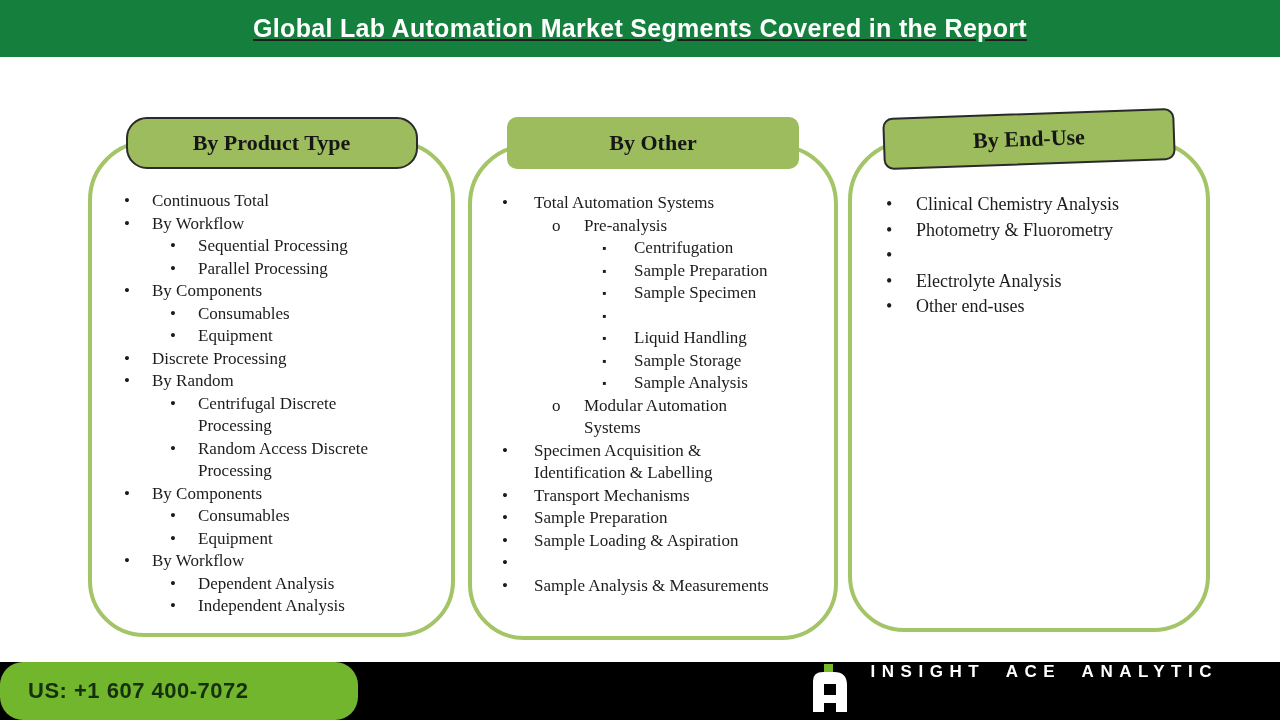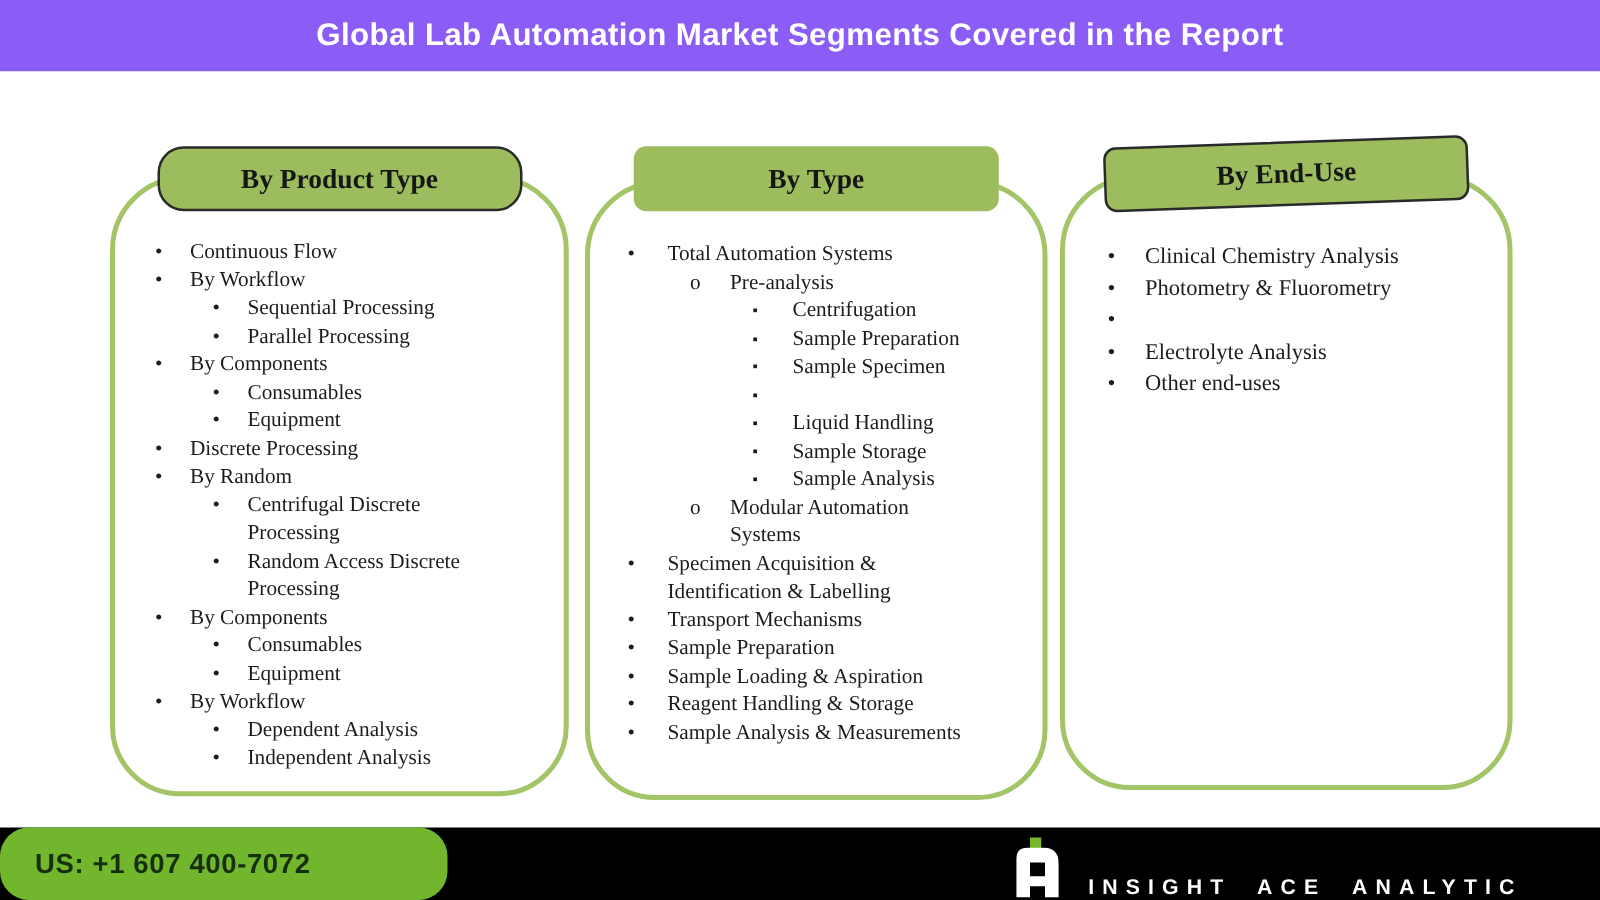--- a/index.html
+++ b/index.html
@@ -16,22 +16,22 @@
     width:1280px;height:720px;
     background:#ffffff;
     font-family:"Liberation Serif", serif;
     color:var(--ink);
     overflow:hidden;
   }
 
   
   .titlebar{
     position:absolute;left:0;top:0;width:1280px;height:57px;
-    background:#8b5cf6;
-    display:flex;align-items:center;justify-content:center;
+    background:#15803d;
+    display:flex;align-items:center;justify-content:center;text-decoration:underline;
   }
   .titlebar h1{
     font-family:"Liberation Sans", sans-serif;
     font-size:25px;font-weight:bold;color:#ffffff;
     letter-spacing:0.3px;
   }
 
   
   .panel{
     position:absolute;
@@ -92,21 +92,21 @@
     padding-left:28px;
     border-radius:23px;
   }
   .phone-badge span{
     font-family:"Liberation Sans", sans-serif;
     font-weight:bold;font-size:22px;color:#16300d;
     letter-spacing:0.5px;
   }
   .brand{
     position:absolute;right:62px;top:0;height:58px;
-    display:flex;align-items:flex-end;gap:24px;
+    display:flex;align-items:flex-start;gap:24px;
   }
   .logo-a{position:relative;width:34px;height:52px;}
   .logo-a svg{position:absolute;left:0;bottom:2px;}
   .logo-dot{
     position:absolute;left:11px;top:2px;width:9px;height:9px;
     background:var(--logo-green);
   }
   .brand-name{
     font-family:"Liberation Sans", sans-serif;
     font-weight:bold;font-size:17px;color:#ffffff;
@@ -119,21 +119,21 @@
 
 <div class="titlebar">
   <h1>Global Lab Automation Market Segments Covered in the Report</h1>
 </div>
 
 <div class="panel panel-1">
   <div class="panel-header bordered">By Product Type</div>
   <ul class="items">
       <li class="seg lvl1">
         <span class="marker">•</span>
-        <span class="txt">Continuous Flow</span>
+        <span class="txt">Continuous Total</span>
       </li>
       <li class="seg lvl1">
         <span class="marker">•</span>
         <span class="txt">By Workflow</span>
       </li>
       <li class="seg lvl2">
         <span class="marker">•</span>
         <span class="txt">Sequential Processing</span>
       </li>
       <li class="seg lvl2">
@@ -191,21 +191,21 @@
         <span class="txt">Dependent Analysis</span>
       </li>
       <li class="seg lvl2">
         <span class="marker">•</span>
         <span class="txt">Independent Analysis</span>
       </li>
     </ul>
 </div>
 
 <div class="panel panel-2">
-  <div class="panel-header">By Type</div>
+  <div class="panel-header">By Other</div>
   <ul class="items">
       <li class="seg lvl1">
         <span class="marker">•</span>
         <span class="txt">Total Automation Systems</span>
       </li>
       <li class="seg lvl2">
         <span class="marker">o</span>
         <span class="txt">Pre-analysis</span>
       </li>
       <li class="seg lvl3">
@@ -252,21 +252,20 @@
       <li class="seg lvl1">
         <span class="marker">•</span>
         <span class="txt">Sample Preparation</span>
       </li>
       <li class="seg lvl1">
         <span class="marker">•</span>
         <span class="txt">Sample Loading &amp; Aspiration</span>
       </li>
       <li class="seg lvl1">
         <span class="marker">•</span>
-        <span class="txt">Reagent Handling &amp; Storage</span>
       </li>
       <li class="seg lvl1">
         <span class="marker">•</span>
         <span class="txt">Sample Analysis &amp; Measurements</span>
       </li>
     </ul>
 </div>
 
 <div class="panel panel-3">
   <div class="panel-header bordered">By End-Use</div>

